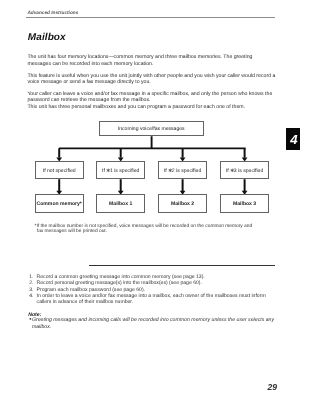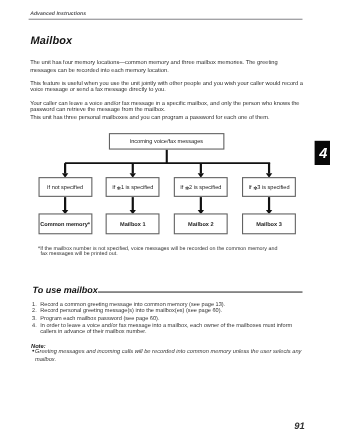--- a/index.html
+++ b/index.html
@@ -123,21 +123,20 @@
         <span class="condtext">If <span class="starglyph">✻</span>3 is specified</span>
       </div>
       <div class="dbox bold" style="left: 219.95px; top: 194.3px; width: 49.3px; height: 18.4px;">Mailbox 3</div>
     </div>
 
   <div class="fnote">
     <div class="fn-l1">*If the mailbox number is not specified, voice messages will be recorded on the common memory and</div>
     <div class="fn-l2">fax messages will be printed out.</div>
   </div>
 
-  <div class="sect">To use mailbox</div>
   <div class="sect-rule"></div>
 
   <div class="olist">
       <div class="oitem">
         <span class="onum">1.</span>
         <span class="otext">Record a common greeting message into common memory (see page 13).</span>
       </div>
       <div class="oitem">
         <span class="onum">2.</span>
         <span class="otext">Record personal greeting message(s) into the mailbox(es) (see page 60).</span>
@@ -155,15 +154,15 @@
   <div class="note-h">Note:</div>
   <div class="note-b">
     <span class="note-bullet">•</span>
     <span class="note-txt">Greeting messages and incoming calls will be recorded into common memory unless the user selects any<br>mailbox.</span>
   </div>
 
   <div class="tab">
     <span>4</span>
   </div>
 
-  <div class="pgnum">91</div>
+  <div class="pgnum">29</div>
 
 </div>
 
 </body></html>

